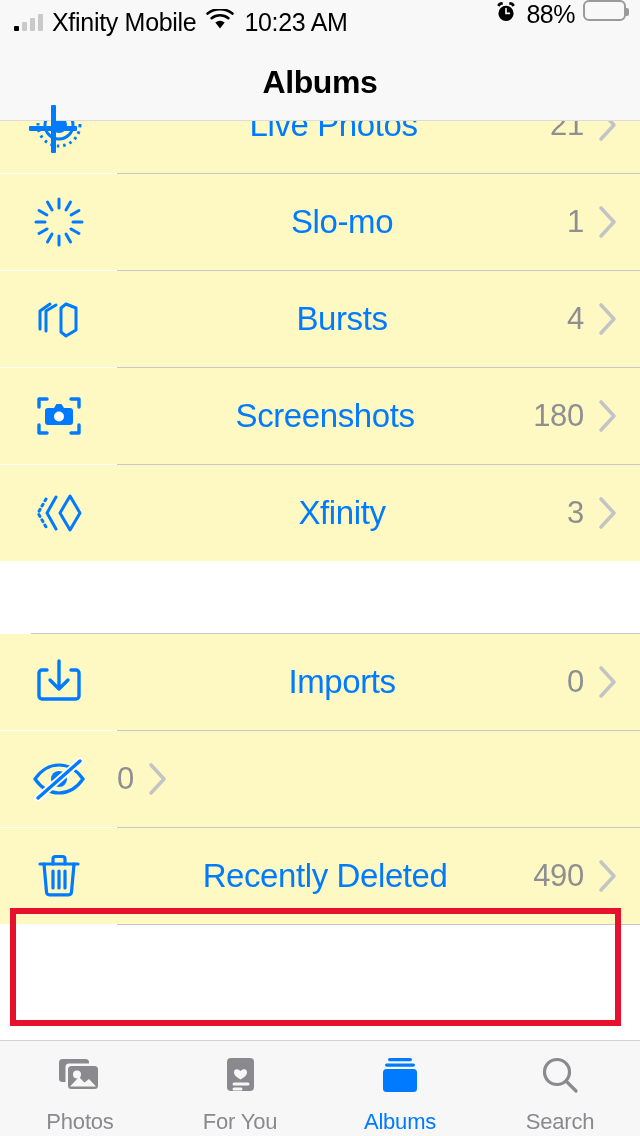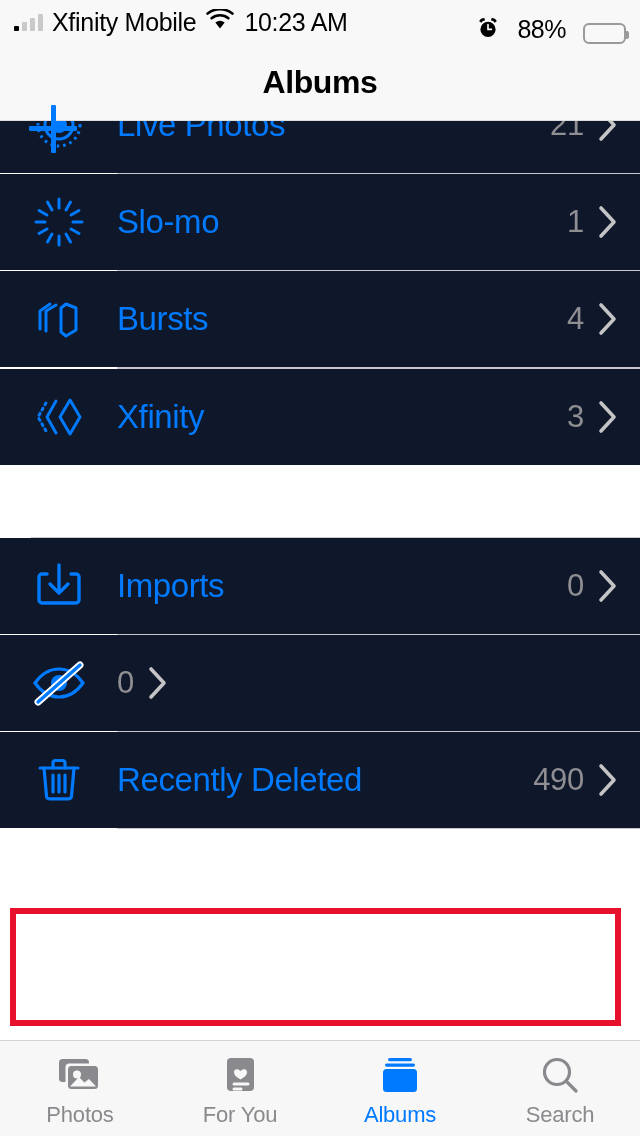--- a/index.html
+++ b/index.html
@@ -13,21 +13,21 @@
   }
 
   
   #status-bar{
     position:absolute; top:0; left:0; width:640px; height:44px;
     background:#f8f8f8;
     display:flex; align-items:center;
   }
   .sb-left{ position:absolute; left:14px; top:0; height:44px; display:flex; align-items:center; gap:9px; }
   .sb-center{ position:absolute; left:0; width:592px; height:44px; display:flex; align-items:center; justify-content:center; }
-  .sb-right{ position:absolute; right:14px; top:0; height:44px; display:flex; align-items:flex-end; gap:17px; }
+  .sb-right{ position:absolute; right:14px; top:0; height:44px; display:flex; align-items:flex-start; gap:8px; }
 
   .signal{ display:flex; align-items:flex-end; gap:3px; height:18px; }
   .signal i{ display:block; width:5px; background:#c9c9c9; border-radius:1px; }
   .signal i:nth-child(1){ height:5px;  background:#000; }
   .signal i:nth-child(2){ height:9px; }
   .signal i:nth-child(3){ height:13px; }
   .signal i:nth-child(4){ height:17px; }
 
   .carrier{ font-size:25px; color:#000; letter-spacing:-0.3px; }
   .clock{ font-size:25px; color:#000; font-weight:400; letter-spacing:-0.3px; }
@@ -61,21 +61,21 @@
   #add-button:after{ left:21.5px; top:0; width:5px; height:48px; }
 
   
   #content{
     position:absolute; top:44px; left:0; width:640px; height:996px;
     background:#fff; overflow:hidden;
   }
 
   .row{
     position:relative; height:96px; display:flex; align-items:center;
-    background:#0f172a; cursor:pointer;
+    background:#fef9c3; cursor:pointer;text-align:center;
   }
   .row .icon{
     width:117px; flex:0 0 117px; height:96px;
     display:flex; align-items:center; justify-content:center;
   }
   .row .label{
     flex:1 1 auto; font-size:33px; color:#007AFF; letter-spacing:-0.4px;
   }
   .row .count{
     font-size:31px; color:#8e8e93; letter-spacing:-0.3px; padding-right:14px;
@@ -103,21 +103,21 @@
   #tab-bar{
     position:absolute; left:0; bottom:0; width:640px; height:96px;
     background:#f7f7f7; border-top:1px solid #d2d2d2;
     display:flex; z-index:10;
   }
   .tab{
     flex:1 1 25%; display:flex; flex-direction:column;
     align-items:center; justify-content:flex-start; padding-top:12px; cursor:pointer;
   }
   .tab .ticon{ height:46px; display:flex; align-items:center; justify-content:center; }
-  .tab .tlabel{ font-size:22px; color:#8a8a8e; margin-top:3px; letter-spacing:-0.2px; }
+  .tab .tlabel{ font-size:22px; color:#8a8a8e; margin-top:10px; letter-spacing:-0.2px; }
   .tab.active .tlabel{ color:#007AFF; }
 </style>
 </head>
 <body>
 
 <div id="status-bar">
   <div class="sb-left">
     <span class="signal">
       <i></i>
         <i></i>
@@ -218,20 +218,42 @@
     <span class="label">Bursts</span>
     <span class="count">4</span>
     <span class="chev">
       <svg width="20" height="34" viewBox="0 0 20 34">
           <path d="M3 3 L16 17 L3 31" stroke="#c4c4c6" stroke-width="3.6" fill="none" stroke-linecap="round" stroke-linejoin="round"></path>
         </svg>
     </span>
   </div>
   <div class="sep"></div>
 
+  <div class="row">
+    <span class="icon">
+      <svg width="58" height="58" viewBox="0 0 58 58">
+        <g stroke="#007AFF" stroke-width="3.4" fill="none" stroke-linecap="round" stroke-linejoin="round">
+          <path d="M9 20 L9 12 L17 12"></path>
+          <path d="M41 12 L49 12 L49 20"></path>
+          <path d="M49 38 L49 46 L41 46"></path>
+          <path d="M17 46 L9 46 L9 38"></path>
+        </g>
+        <rect x="15" y="21" width="28" height="17" rx="3" fill="#007AFF"></rect>
+        <path d="M24 21 L26.5 17 L31.5 17 L34 21 Z" fill="#007AFF"></path>
+        <circle cx="29" cy="29.5" r="5" fill="#fff"></circle>
+      </svg>
+    </span>
+    <span class="label">Screenshots</span>
+    <span class="count">180</span>
+    <span class="chev">
+      <svg width="20" height="34" viewBox="0 0 20 34">
+          <path d="M3 3 L16 17 L3 31" stroke="#c4c4c6" stroke-width="3.6" fill="none" stroke-linecap="round" stroke-linejoin="round"></path>
+        </svg>
+    </span>
+  </div>
   <div class="sep"></div>
 
   <div class="row">
     <span class="icon">
       <svg width="58" height="58" viewBox="0 0 58 58">
         <g stroke="#007AFF" stroke-width="3" fill="none" stroke-linejoin="round" stroke-linecap="round">
           <path d="M40 12 L50 29 L40 46 L30 29 Z"></path>
           <path d="M26 13 L17 29 L26 45"></path>
         </g>
         <path d="M16 15 L8 29 L16 43" stroke="#007AFF" stroke-width="3" fill="none" stroke-dasharray="2 4" stroke-linecap="round"></path>

